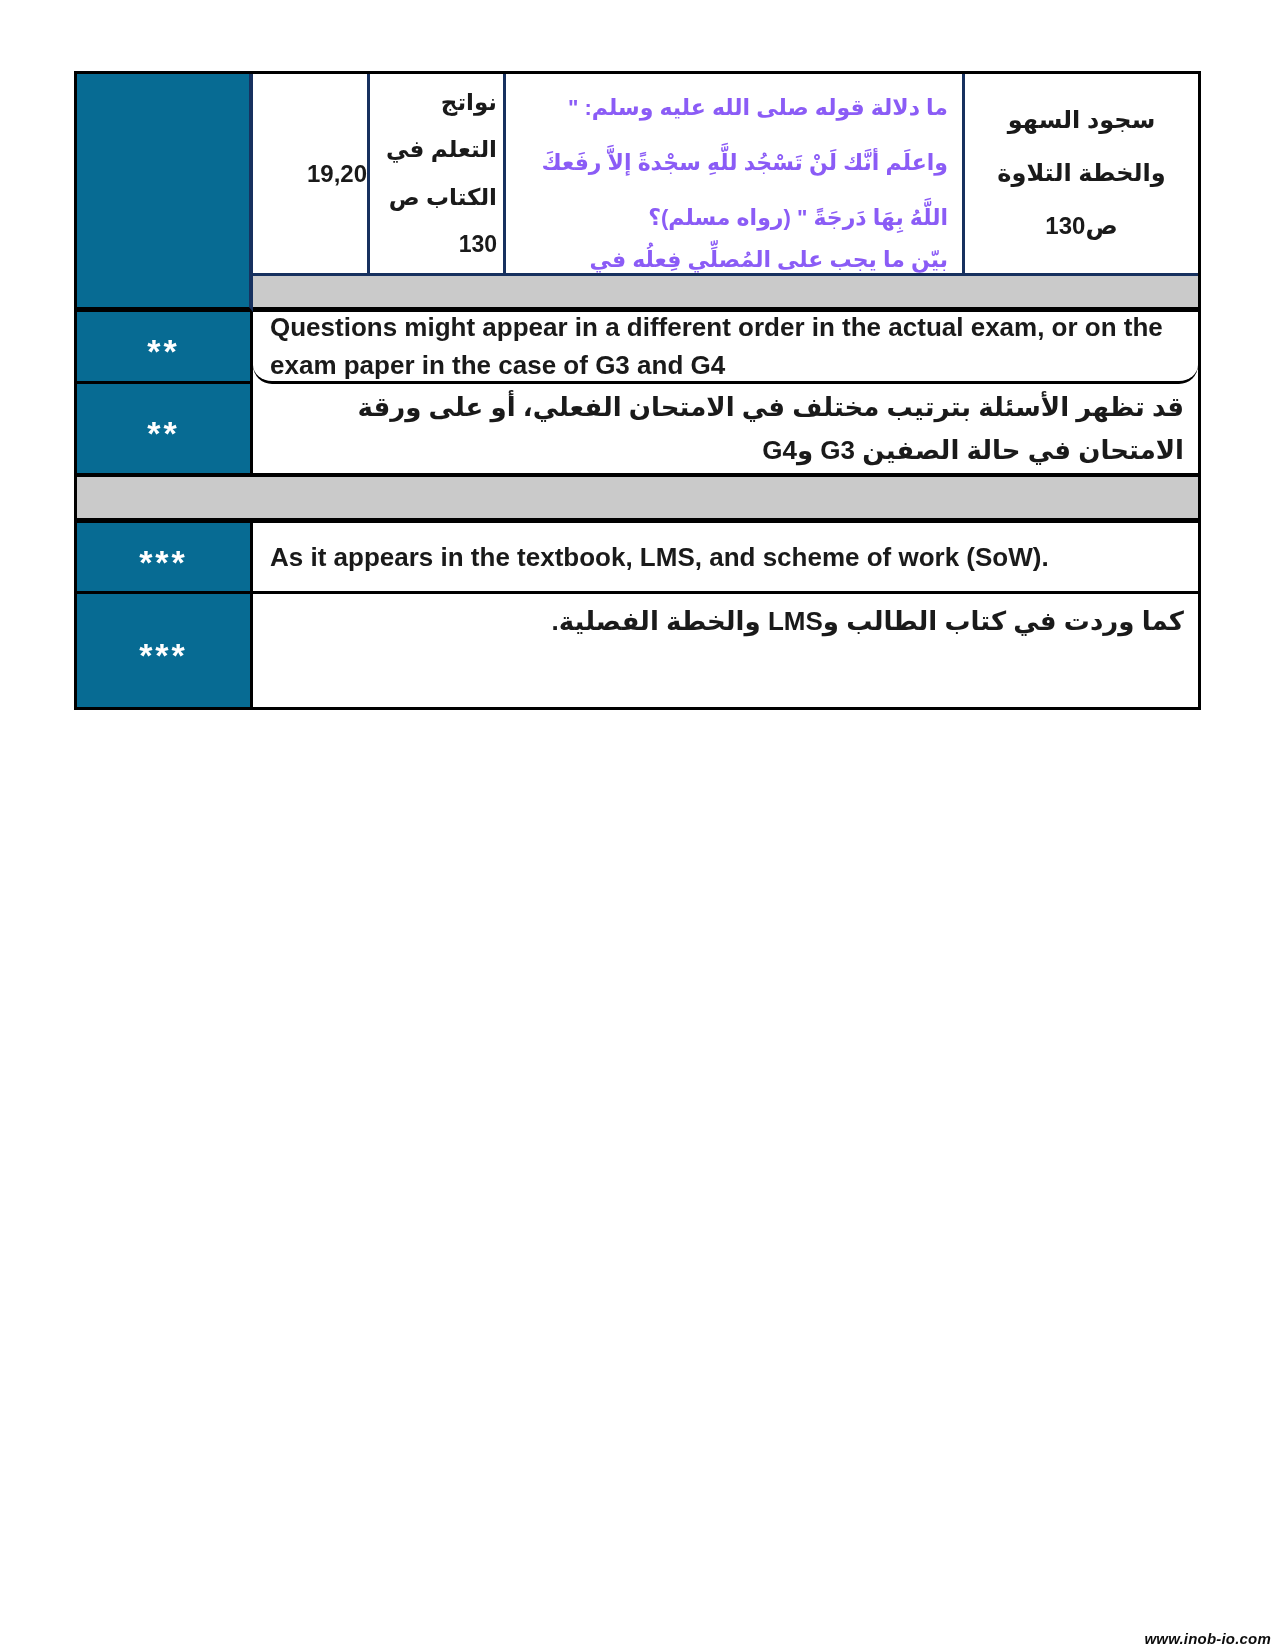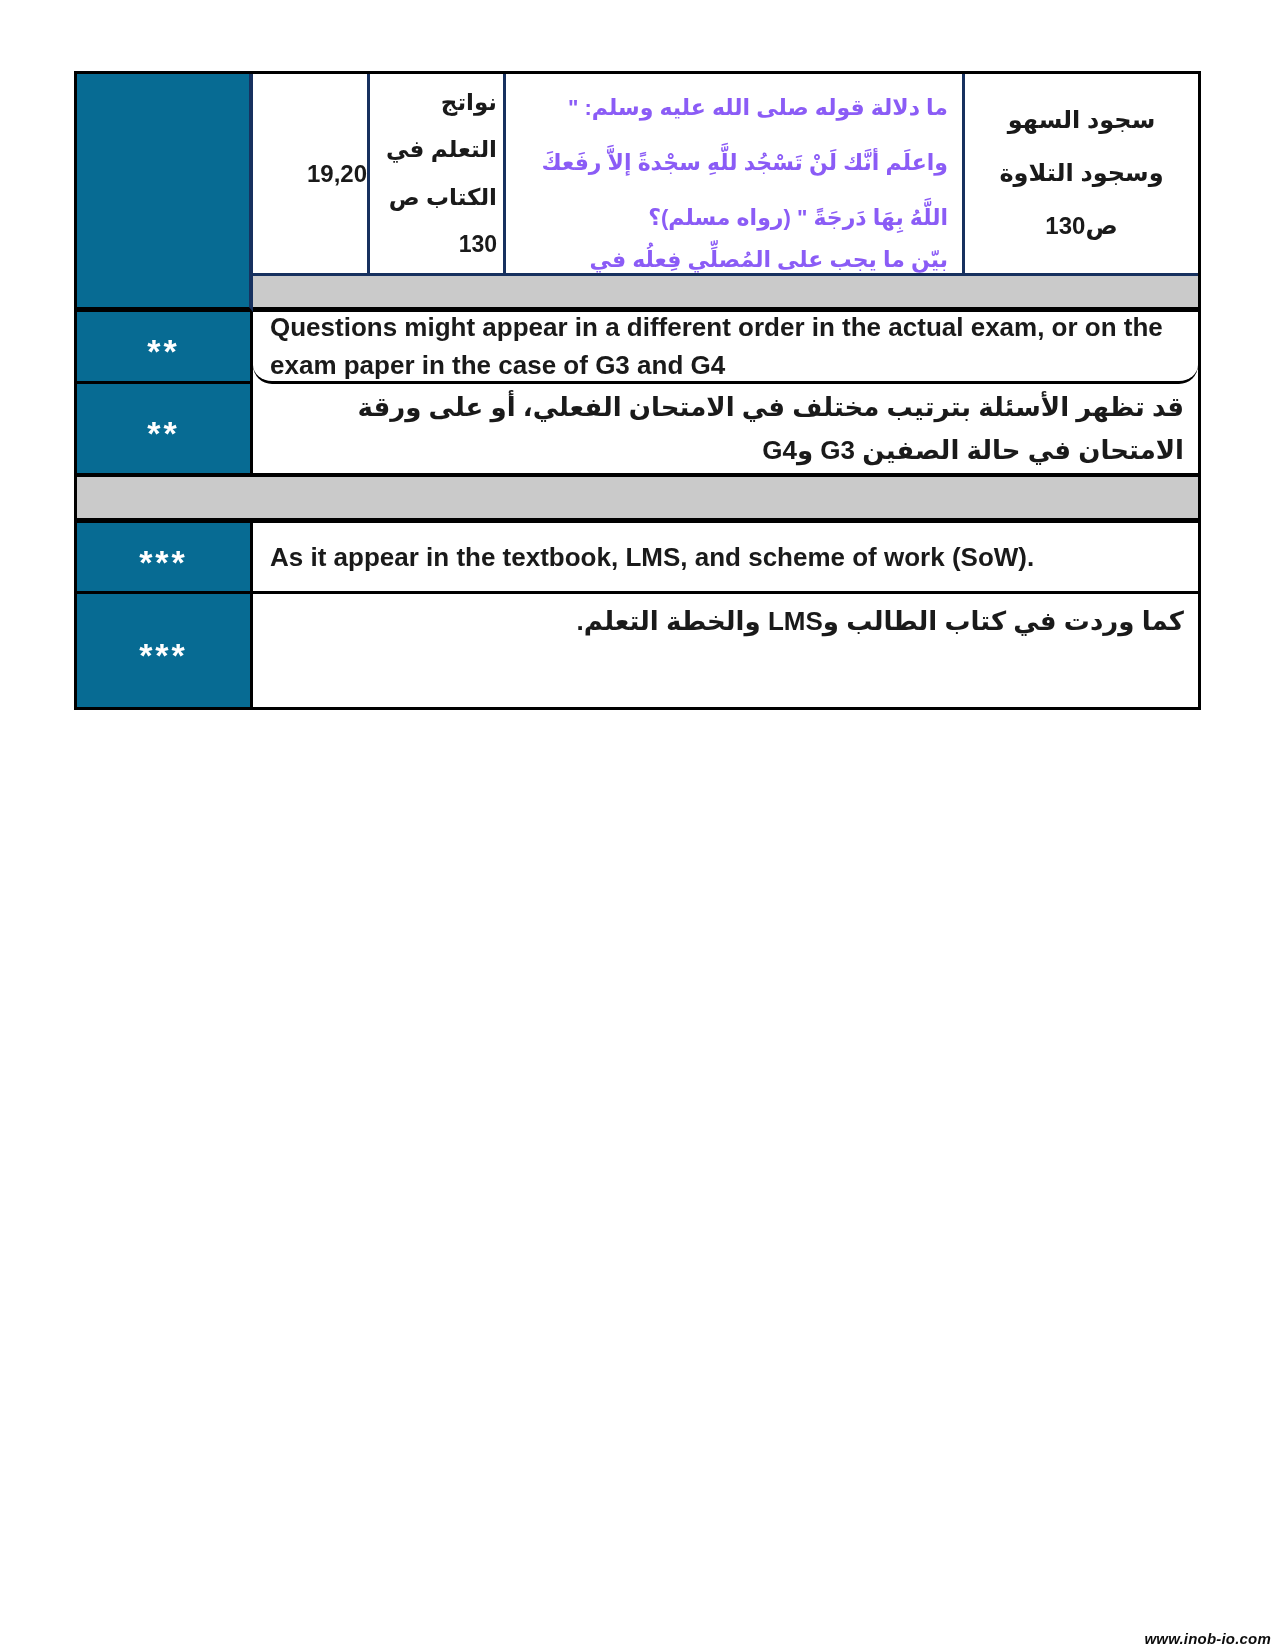--- a/index.html
+++ b/index.html
@@ -72,21 +72,21 @@
     <span>19,20</span>
   </div>
   <div class="cell c-outcomes">
     <span>نواتج التعلم في الكتاب ص 130</span>
   </div>
   <div class="cell c-question">
     <div class="q1">ما دلالة قوله صلى الله عليه وسلم: " واعلَم أنَّك لَنْ تَسْجُد للَّهِ سجْدةً إلاَّ رفَعكَ اللَّهُ بِهَا دَرجَةً " (رواه مسلم)؟</div>
     <div class="q2">بيّن ما يجب على المُصلِّي فِعلُه في الحالة التالية:</div>
   </div>
   <div class="cell c-lesson">
-    <span>سجود السهو وسجود التلاوة ص130</span>
+    <span>سجود السهو والخطة التلاوة ص130</span>
   </div>
 
   <div class="cell graybar c-graybar1"></div>
 
   <div class="cell teal c-ast r3a">
     <span>**</span>
   </div>
   <div class="cell r3b">
     <span>Questions might appear in a different order in the actual exam, or on the exam paper in the case of G3 and G4</span>
   </div>
@@ -97,25 +97,25 @@
   <div class="cell r4b">
     <span>قد تظهر الأسئلة بترتيب مختلف في الامتحان الفعلي، أو على ورقة الامتحان في حالة الصفين G3 وG4</span>
   </div>
 
   <div class="cell graybar c-graybar2"></div>
 
   <div class="cell teal c-ast r6a">
     <span>***</span>
   </div>
   <div class="cell r6b">
-    <span>As it appear in the textbook, LMS, and scheme of work (SoW).</span>
+    <span>As it appears in the textbook, LMS, and scheme of work (SoW).</span>
   </div>
 
   <div class="cell teal c-ast r7a">
     <span>***</span>
   </div>
   <div class="cell r7b">
-    <span>كما وردت في كتاب الطالب وLMS والخطة التعلم.</span>
+    <span>كما وردت في كتاب الطالب وLMS والخطة الفصلية.</span>
   </div>
 
 </div>
 
 <div class="watermark">www.inob-io.com</div>
 
 </body></html>

